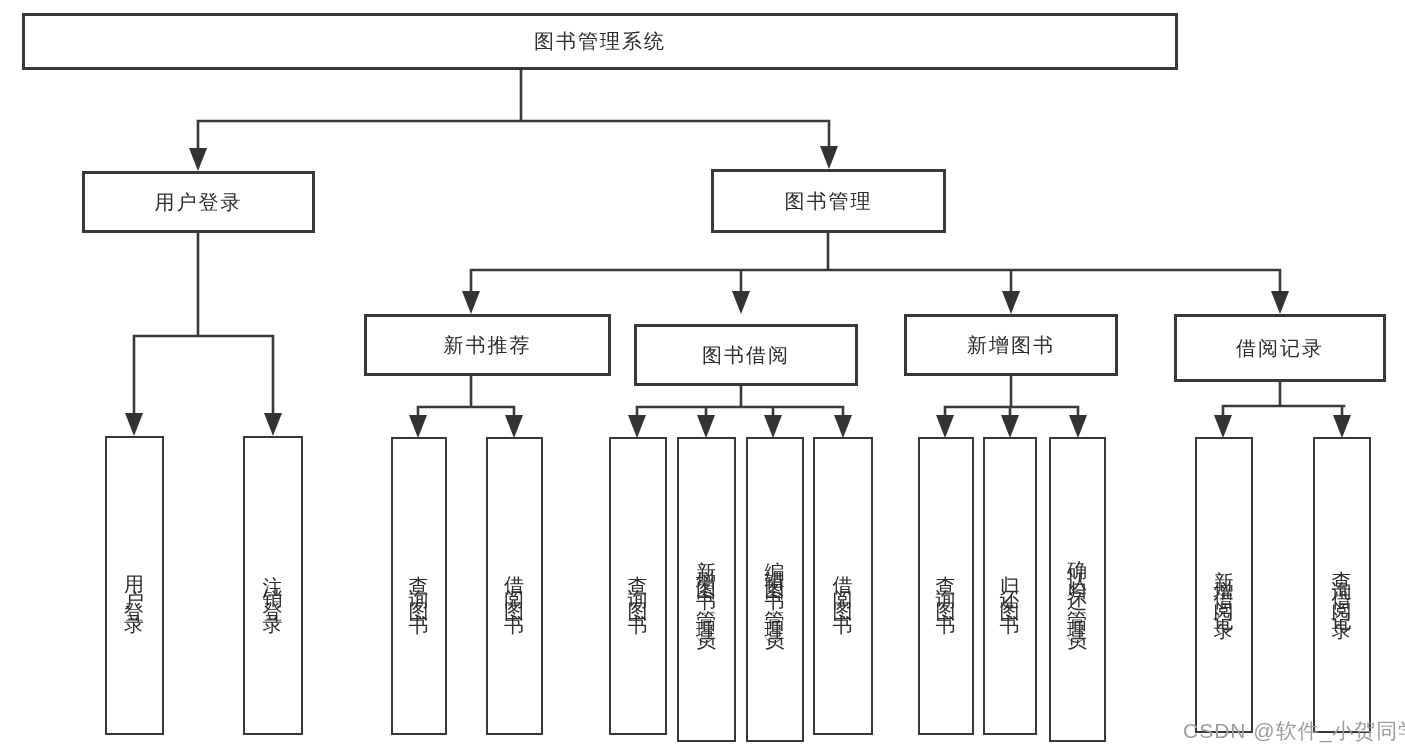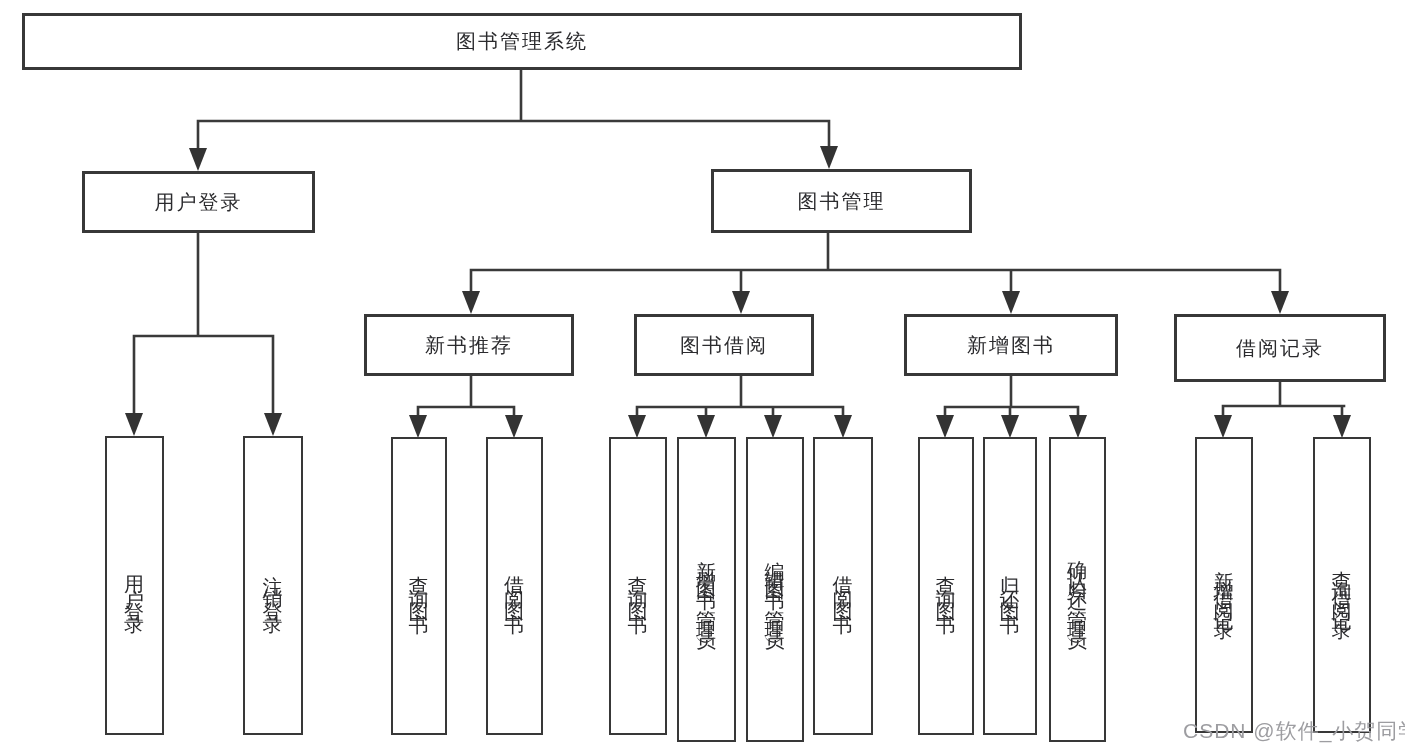--- a/index.html
+++ b/index.html
@@ -55,27 +55,27 @@
       <polygon points="764,415 782,415 773,438"></polygon>
       <polygon points="834,415 852,415 843,438"></polygon>
       <polygon points="936,415 954,415 945,438"></polygon>
       <polygon points="1001,415 1019,415 1010,438"></polygon>
       <polygon points="1069,415 1087,415 1078,438"></polygon>
       <polygon points="1214,415 1232,415 1223,438"></polygon>
       <polygon points="1333,415 1351,415 1342,438"></polygon>
     </g>
   </svg>
 
-  <div class="node" style="left:22px;top:13px;width:1000px;height:57px">图书管理系统</div>
+  <div class="node" style="left:22px;top:13px;width:1156px;height:57px">图书管理系统</div>
 
   <div class="node" style="left:82px;top:171px;width:233px;height:62px">用户登录</div>
-  <div class="node" style="left:711px;top:169px;width:261px;height:64px">图书管理</div>
+  <div class="node" style="left:711px;top:169px;width:235px;height:64px">图书管理</div>
 
-  <div class="node" style="left:364px;top:314px;width:210px;height:62px">新书推荐</div>
-  <div class="node" style="left:634px;top:314px;width:180px;height:62px">图书借阅</div>
+  <div class="node" style="left:364px;top:314px;width:247px;height:62px">新书推荐</div>
+  <div class="node" style="left:634px;top:324px;width:224px;height:62px">图书借阅</div>
   <div class="node" style="left:904px;top:314px;width:214px;height:62px">新增图书</div>
   <div class="node" style="left:1174px;top:314px;width:212px;height:68px">借阅记录</div>
 
   <div class="node leaf" style="left:105px;top:436px;width:59px;height:299px">用户登录</div>
   <div class="node leaf" style="left:243px;top:436px;width:60px;height:299px">注销登录</div>
 
   <div class="node leaf" style="left:391px;top:437px;width:56px;height:298px">查询图书</div>
   <div class="node leaf" style="left:486px;top:437px;width:57px;height:298px">借阅图书</div>
 
   <div class="node leaf" style="left:609px;top:437px;width:58px;height:298px">查询图书</div>

